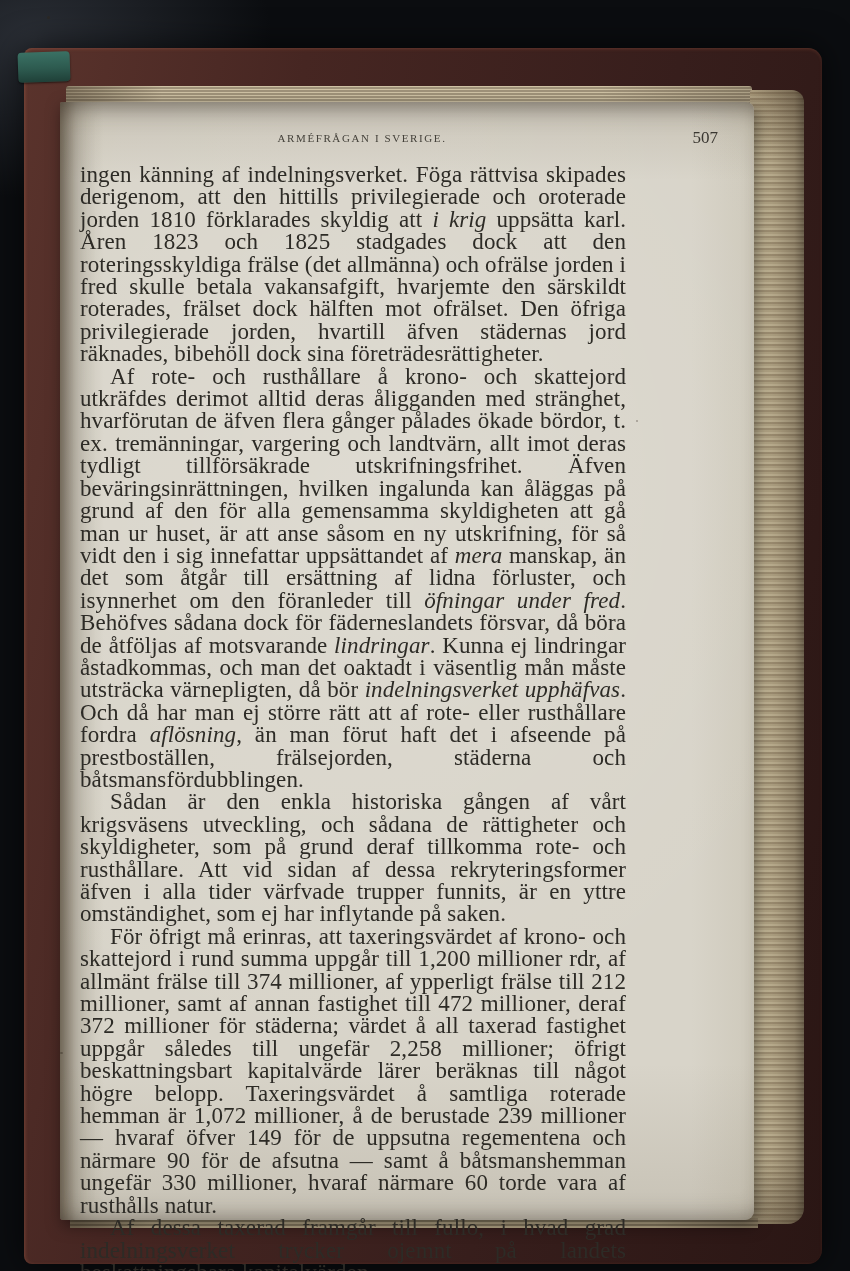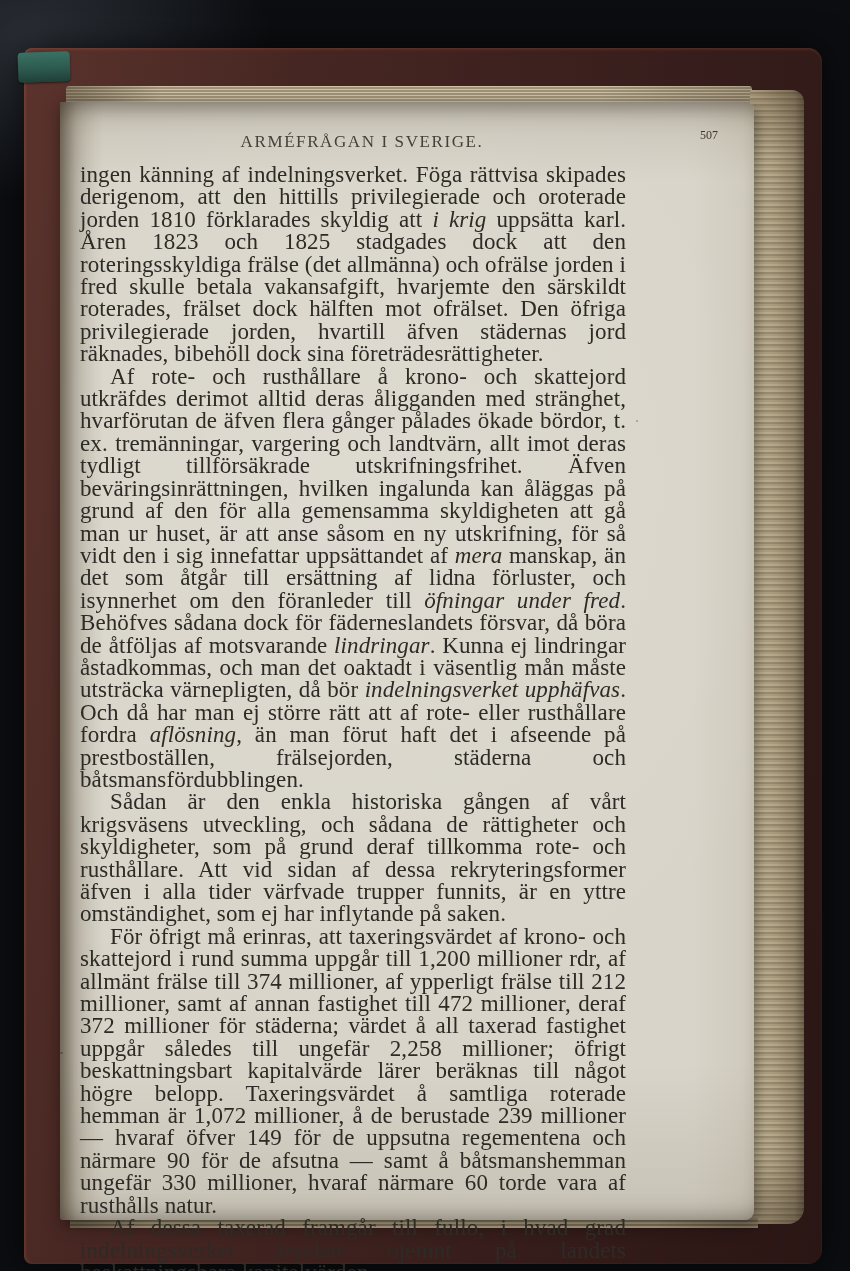--- a/index.html
+++ b/index.html
@@ -86,28 +86,28 @@
       inset 0 -18px 22px -16px rgba(55,45,35,0.42),
       inset 24px 0 30px -20px rgba(40,30,22,0.62),
       3px 5px 16px rgba(0,0,0,0.5);
   }
 
   .running-title {
     position: absolute;
     left: 92px; top: 30px;
     width: 420px;
     text-align: center;
-    font-size: 17px;
+    font-size: 11px;
     letter-spacing: 1.6px;
     color: #44413a;
   }
   .page-number {
     position: absolute;
     right: 36px; top: 26px;
-    font-size: 12px;
+    font-size: 17px;
     color: #3a3731;
   }
 
   .body-text {
     position: absolute;
     left: 20px; top: 62px;
     width: 546px;
     font-size: 23px;
     line-height: 22.4px;
     color: #2d2b26;

